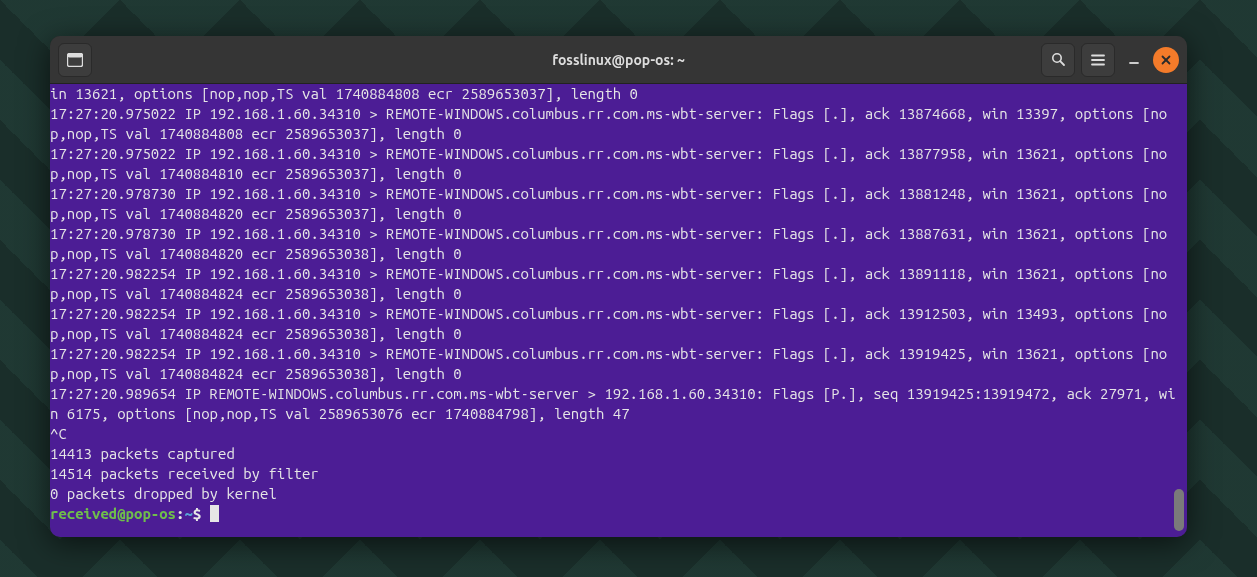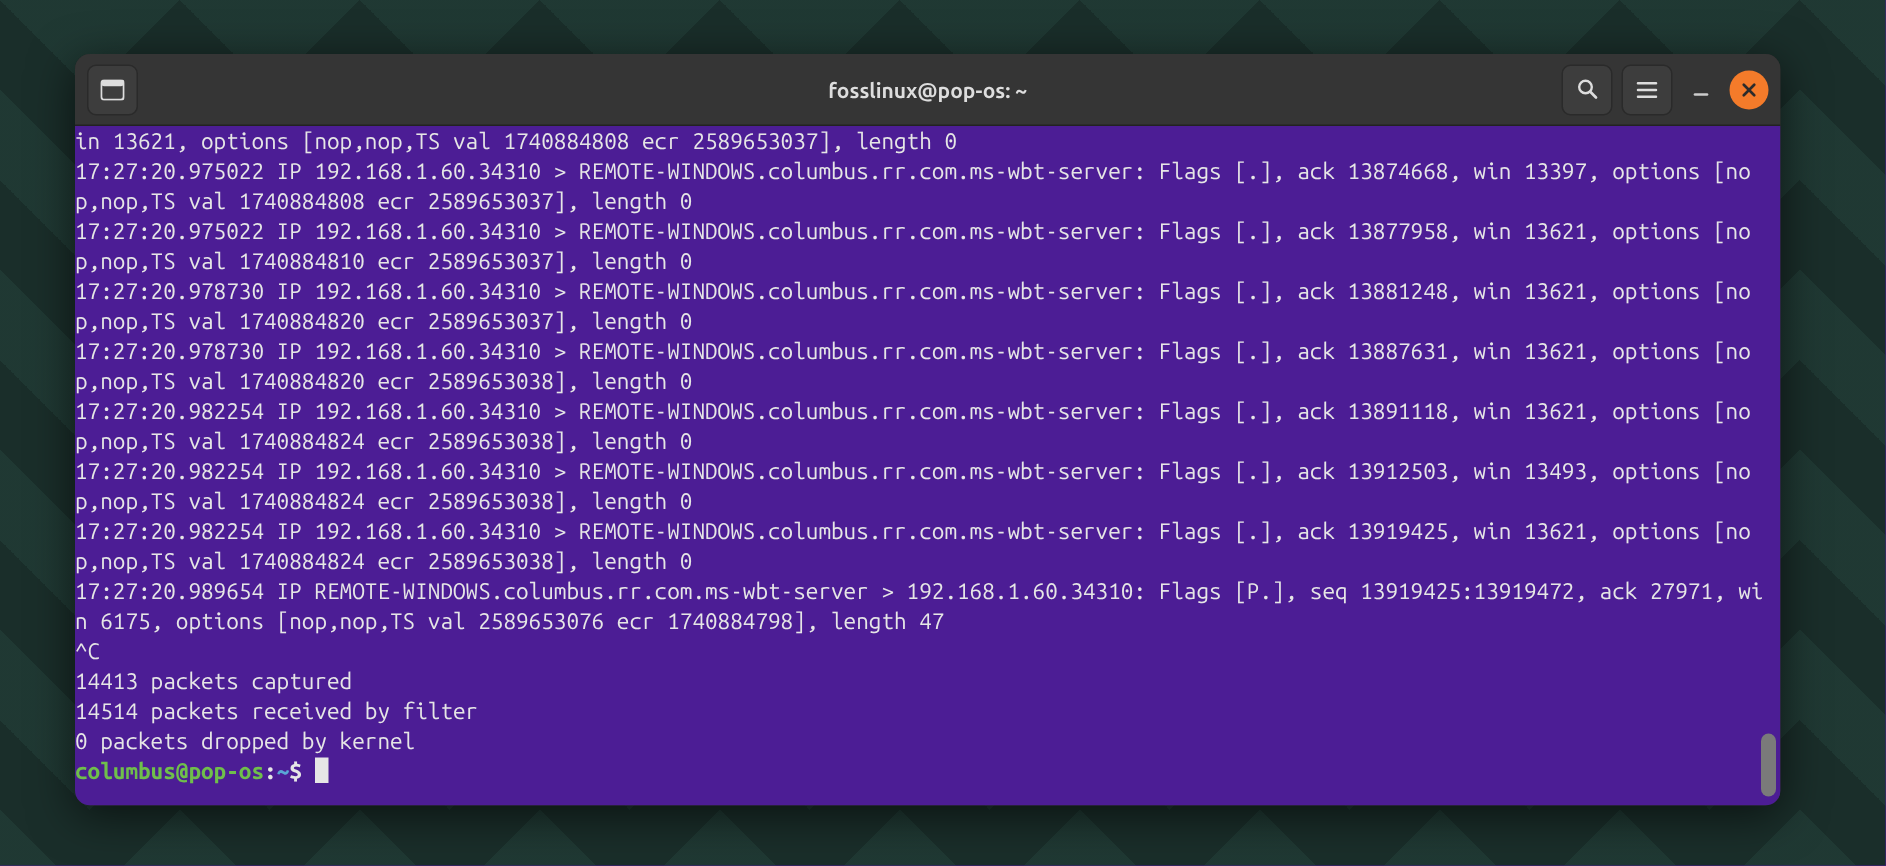--- a/index.html
+++ b/index.html
@@ -182,20 +182,20 @@
 17:27:20.978730 IP 192.168.1.60.34310 &gt; REMOTE-WINDOWS.columbus.rr.com.ms-wbt-server: Flags [.], ack 13881248, win 13621, options [nop,nop,TS val 1740884820 ecr 2589653037], length 0
 17:27:20.978730 IP 192.168.1.60.34310 &gt; REMOTE-WINDOWS.columbus.rr.com.ms-wbt-server: Flags [.], ack 13887631, win 13621, options [nop,nop,TS val 1740884820 ecr 2589653038], length 0
 17:27:20.982254 IP 192.168.1.60.34310 &gt; REMOTE-WINDOWS.columbus.rr.com.ms-wbt-server: Flags [.], ack 13891118, win 13621, options [nop,nop,TS val 1740884824 ecr 2589653038], length 0
 17:27:20.982254 IP 192.168.1.60.34310 &gt; REMOTE-WINDOWS.columbus.rr.com.ms-wbt-server: Flags [.], ack 13912503, win 13493, options [nop,nop,TS val 1740884824 ecr 2589653038], length 0
 17:27:20.982254 IP 192.168.1.60.34310 &gt; REMOTE-WINDOWS.columbus.rr.com.ms-wbt-server: Flags [.], ack 13919425, win 13621, options [nop,nop,TS val 1740884824 ecr 2589653038], length 0
 17:27:20.989654 IP REMOTE-WINDOWS.columbus.rr.com.ms-wbt-server &gt; 192.168.1.60.34310: Flags [P.], seq 13919425:13919472, ack 27971, win 6175, options [nop,nop,TS val 2589653076 ecr 1740884798], length 47
 ^C
 14413 packets captured
 14514 packets received by filter
 0 packets dropped by kernel</span>
-<span class="prompt-user">columbus@pop-os</span><span class="prompt-sep">:</span><span class="prompt-path">~</span><span class="prompt-sep">$ </span><span class="cursor"></span></div>
+<span class="prompt-user">received@pop-os</span><span class="prompt-sep">:</span><span class="prompt-path">~</span><span class="prompt-sep">$ </span><span class="cursor"></span></div>
 
     <div class="scrollbar">
       <div class="scroll-thumb"></div>
     </div>
   </div>
 
 </div>
 
 </body></html>

